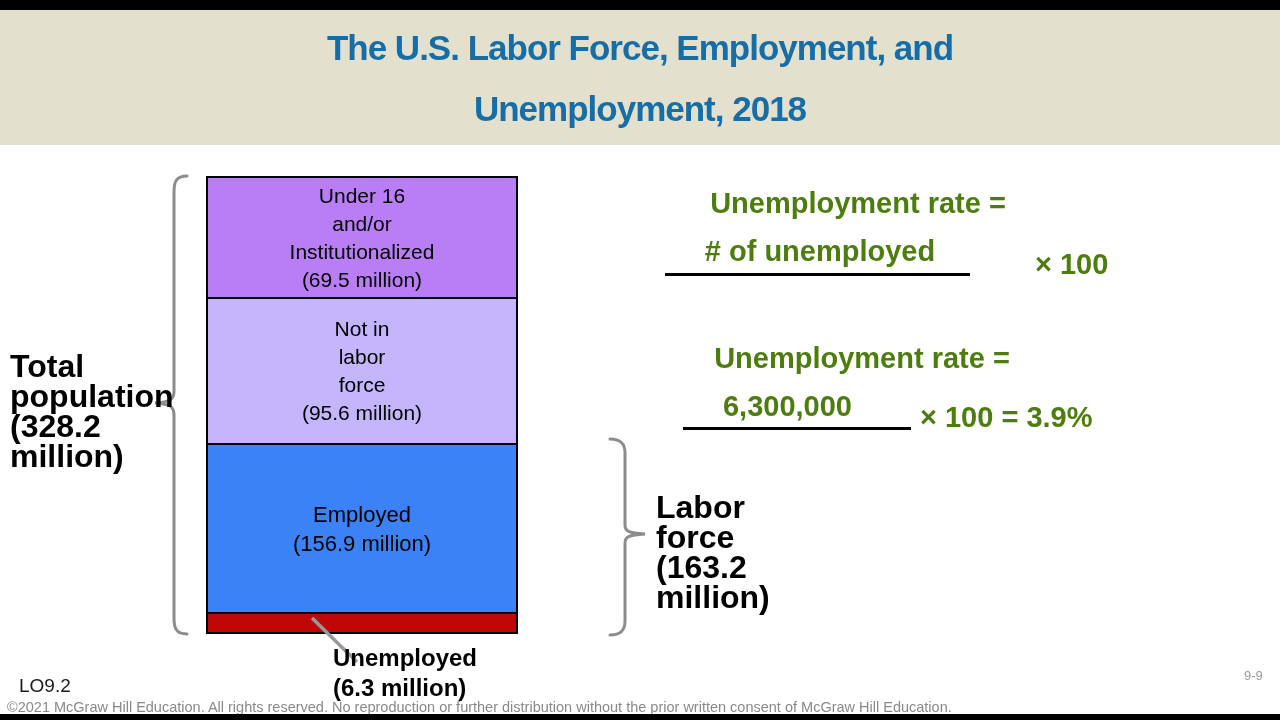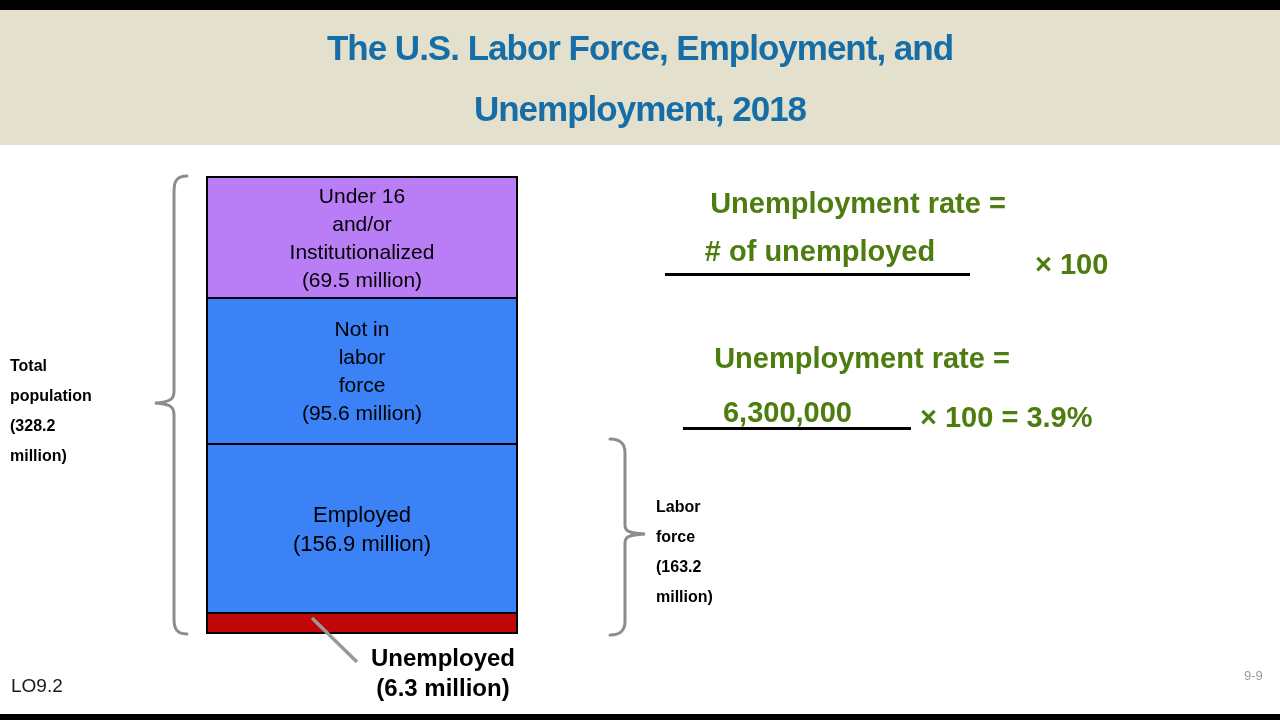--- a/index.html
+++ b/index.html
@@ -23,57 +23,57 @@
   }
 
   
   .seg{
     position:absolute;left:206px;width:312px;box-sizing:border-box;
     border:2px solid #000;display:flex;flex-direction:column;
     align-items:center;justify-content:center;text-align:center;
     font-weight:normal;color:#000;font-size:21px;line-height:28px;
   }
   .seg-under16{top:176px;height:123px;background:#b97df6;}
-  .seg-nilf{top:297px;height:148px;background:#3b82f6;}
+  .seg-nilf{top:297px;height:148px;background:#c4b5fd;}
   .seg-employed{top:443px;height:171px;background:#3b82f6;font-size:22px;line-height:29px;}
   .seg-unemployed{top:612px;height:22px;background:#c10606;}
 
   
   .side-label{
     position:absolute;font-weight:bold;color:#000;
-    font-size:16px;line-height:30px;text-align:left;
+    font-size:32px;line-height:30px;text-align:left;
   }
   .total-pop{left:10px;top:351px;width:150px;}
   .labor-force{left:656px;top:492px;width:140px;}
 
   .brace{position:absolute;}
   .pointer{position:absolute;left:306px;top:612px;}
 
   .callout{
-    position:absolute;left:333px;top:643px;width:220px;text-align:center;
+    position:absolute;left:333px;top:643px;width:220px;
     font-weight:bold;color:#000;font-size:24px;line-height:30px;
   }
 
   
   .ftext{position:absolute;font-weight:bold;color:#4d7c0f;font-size:29px;line-height:34px;white-space:nowrap;}
   .fcenter{text-align:center;}
   .frule{position:absolute;height:0;border-top:3px solid #000;}
   .f1-title{left:658px;top:186px;width:400px;}
   .f1-num{left:660px;top:234px;width:320px;}
   .f1-rule{left:665px;top:273px;width:305px;}
   .f1-den{left:660px;top:283px;width:320px;}
   .f1-mult{left:1003px;top:247px;margin-left:32px;}
   .f2-title{left:662px;top:341px;width:400px;}
-  .f2-num{left:645px;top:389px;width:285px;margin-top:6px;}
+  .f2-num{left:645px;top:389px;width:285px;}
   .f2-rule{left:683px;top:427px;width:228px;}
   .f2-den{left:645px;top:437px;width:285px;}
   .f2-mult{left:920px;top:400px;}
 
   
-  .lo{position:absolute;left:11px;top:675px;font-size:19px;color:#1a1a1a;}
+  .lo{position:absolute;left:19px;top:675px;font-size:19px;color:#1a1a1a;}
   .copyright{position:absolute;left:7px;top:699px;font-size:14.5px;color:#898989;white-space:nowrap;}
   .page-num{position:absolute;left:1244px;top:668px;font-size:13px;color:#9a9a9a;}
 </style>
 </head>
 <body>
 
 <div class="stage">
 
   <div class="bar-top"></div>
 
@@ -126,16 +126,17 @@
   <div class="ftext fcenter f1-num"># of unemployed</div>
   <div class="frule f1-rule"></div>
   <div class="ftext f1-mult">× 100</div>
 
   <div class="ftext fcenter f2-title">Unemployment rate =</div>
   <div class="ftext fcenter f2-num">6,300,000</div>
   <div class="frule f2-rule"></div>
   <div class="ftext f2-mult">× 100 = 3.9%</div>
 
   <div class="lo">LO9.2</div>
+  <div class="copyright">©2021 McGraw Hill Education. All rights reserved. No reproduction or further distribution without the prior written consent of McGraw Hill Education.</div>
   <div class="page-num">9-9</div>
 
   <div class="bar-bottom"></div>
 </div>
 
 </body></html>

